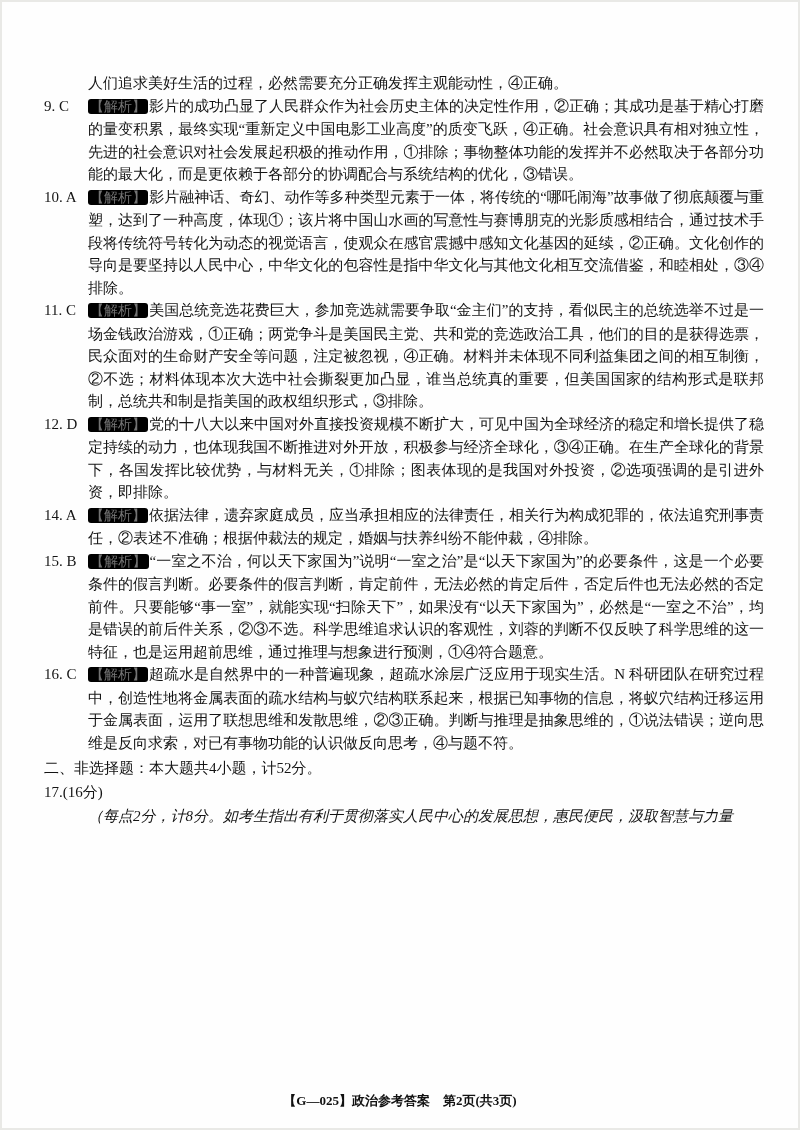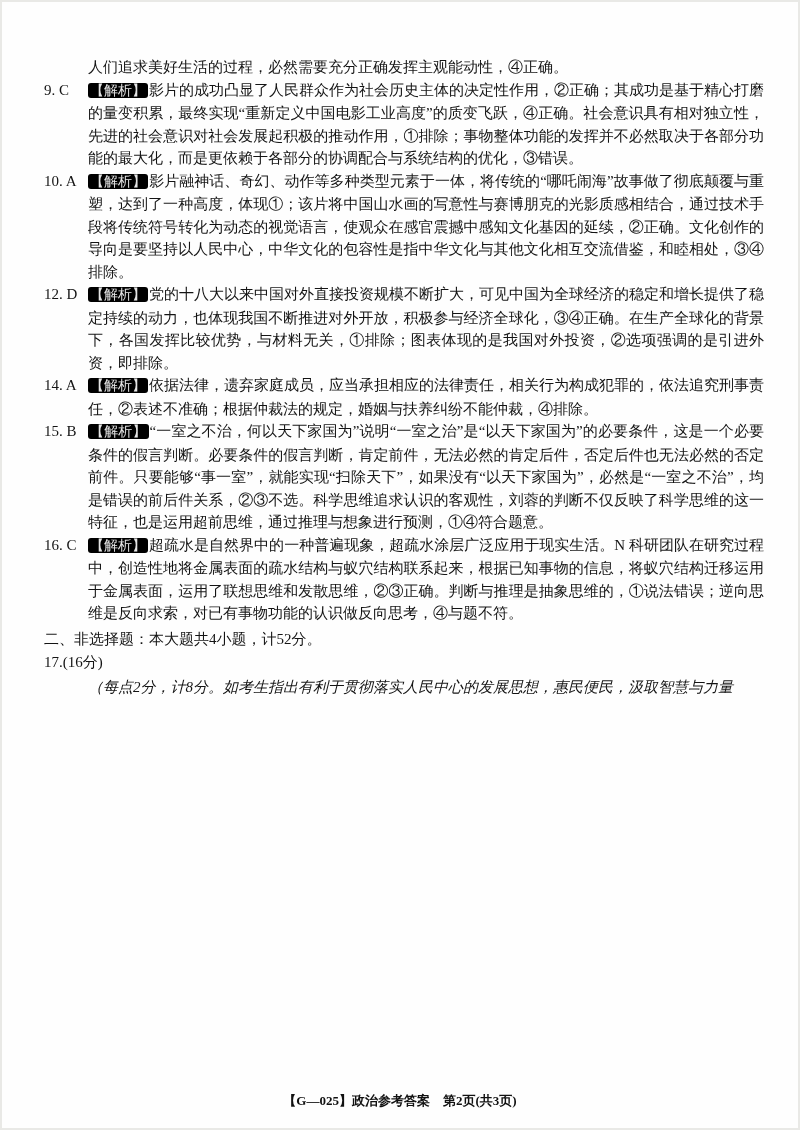--- a/index.html
+++ b/index.html
@@ -13,33 +13,34 @@
     box-shadow: inset 0 0 0 2px #e9e9e6;
     font-family: "Liberation Serif", serif;
     color: #141414;
     overflow: hidden;
   }
   .content {
     padding: 56px 36px 0 44px;
     font-size: 15px;
     line-height: 22.5px;
     text-align: justify;
+    margin-top: 16px;
   }
   p { margin: 0; }
   .cont-para { padding-left: 44px; }
   .answer { padding-left: 44px; text-indent: -44px; }
   .answer .num {
     display: inline-block;
     width: 44px;
     text-indent: 0;
     white-space: nowrap;
   }
   .jiexi {
     background: #000000;
-    color: #e5e5e5;
+    color: #737373;
     border-radius: 3px;
     padding: 0 2px;
     font-size: 14px;
     margin-right: 1px;
   }
   .section-title { font-weight: normal; margin-top: 3px; }
   .q17-head { margin-top: 1px; }
   .q17-body { padding-left: 20px; }
   .q17-note { padding-left: 44px; margin-top: 2px; font-style: italic; }
   .footer {
@@ -58,20 +59,21 @@
 
 <div class="page">
   <div class="content">
 
     <p class="cont-para">人们追求美好生活的过程，必然需要充分正确发挥主观能动性，④正确。</p>
 
     <p class="answer"><span class="num">9. C</span><span class="jiexi">【解析】</span><span>影片的成功凸显了人民群众作为社会历史主体的决定性作用，②正确；其成功是基于精心打磨的量变积累，最终实现“重新定义中国电影工业高度”的质变飞跃，④正确。社会意识具有相对独立性，先进的社会意识对社会发展起积极的推动作用，①排除；事物整体功能的发挥并不必然取决于各部分功能的最大化，而是更依赖于各部分的协调配合与系统结构的优化，③错误。</span></p>
 
     <p class="answer"><span class="num">10. A</span><span class="jiexi">【解析】</span><span>影片融神话、奇幻、动作等多种类型元素于一体，将传统的“哪吒闹海”故事做了彻底颠覆与重塑，达到了一种高度，体现①；该片将中国山水画的写意性与赛博朋克的光影质感相结合，通过技术手段将传统符号转化为动态的视觉语言，使观众在感官震撼中感知文化基因的延续，②正确。文化创作的导向是要坚持以人民中心，中华文化的包容性是指中华文化与其他文化相互交流借鉴，和睦相处，③④排除。</span></p>
 
+    <p class="answer"><span class="num">11. C</span><span class="jiexi">【解析】</span><span>美国总统竞选花费巨大，参加竞选就需要争取“金主们”的支持，看似民主的总统选举不过是一场金钱政治游戏，①正确；两党争斗是美国民主党、共和党的竞选政治工具，他们的目的是获得选票，民众面对的生命财产安全等问题，注定被忽视，④正确。材料并未体现不同利益集团之间的相互制衡，②不选；材料体现本次大选中社会撕裂更加凸显，谁当总统真的重要，但美国国家的结构形式是联邦制，总统共和制是指美国的政权组织形式，③排除。</span></p>
 
     <p class="answer"><span class="num">12. D</span><span class="jiexi">【解析】</span><span>党的十八大以来中国对外直接投资规模不断扩大，可见中国为全球经济的稳定和增长提供了稳定持续的动力，也体现我国不断推进对外开放，积极参与经济全球化，③④正确。在生产全球化的背景下，各国发挥比较优势，与材料无关，①排除；图表体现的是我国对外投资，②选项强调的是引进外资，即排除。</span></p>
 
 
     <p class="answer"><span class="num">14. A</span><span class="jiexi">【解析】</span><span>依据法律，遗弃家庭成员，应当承担相应的法律责任，相关行为构成犯罪的，依法追究刑事责任，②表述不准确；根据仲裁法的规定，婚姻与扶养纠纷不能仲裁，④排除。</span></p>
 
     <p class="answer"><span class="num">15. B</span><span class="jiexi">【解析】</span><span>“一室之不治，何以天下家国为”说明“一室之治”是“以天下家国为”的必要条件，这是一个必要条件的假言判断。必要条件的假言判断，肯定前件，无法必然的肯定后件，否定后件也无法必然的否定前件。只要能够“事一室”，就能实现“扫除天下”，如果没有“以天下家国为”，必然是“一室之不治”，均是错误的前后件关系，②③不选。科学思维追求认识的客观性，刘蓉的判断不仅反映了科学思维的这一特征，也是运用超前思维，通过推理与想象进行预测，①④符合题意。</span></p>
 
     <p class="answer"><span class="num">16. C</span><span class="jiexi">【解析】</span><span>超疏水是自然界中的一种普遍现象，超疏水涂层广泛应用于现实生活。N 科研团队在研究过程中，创造性地将金属表面的疏水结构与蚁穴结构联系起来，根据已知事物的信息，将蚁穴结构迁移运用于金属表面，运用了联想思维和发散思维，②③正确。判断与推理是抽象思维的，①说法错误；逆向思维是反向求索，对已有事物功能的认识做反向思考，④与题不符。</span></p>
 

